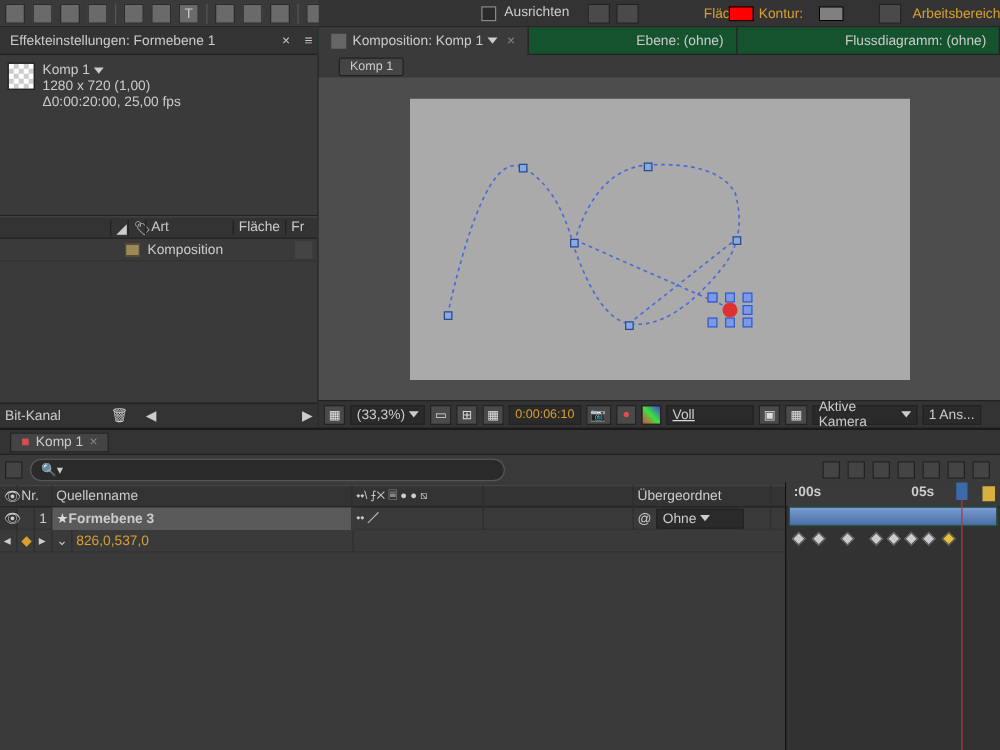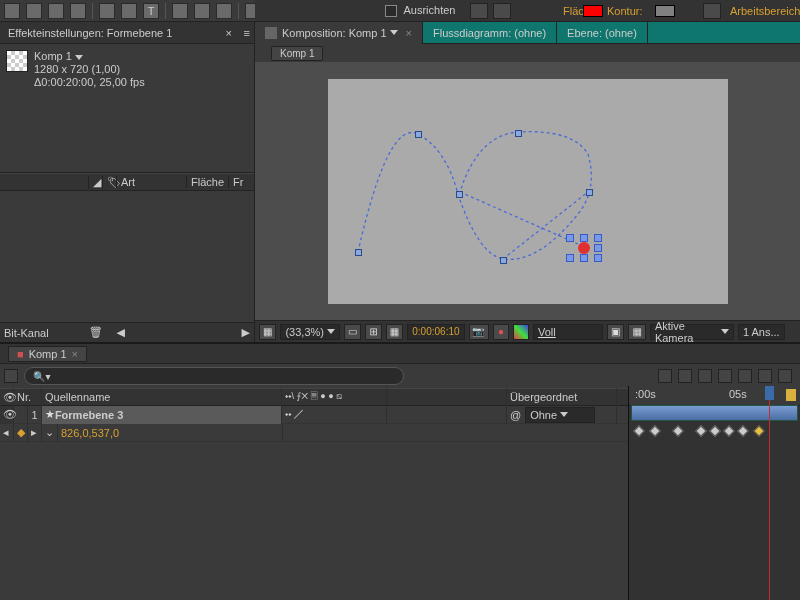--- a/index.html
+++ b/index.html
@@ -23,21 +23,21 @@
   .dd-arrow { width:0;height:0;border-left:4px solid transparent;border-right:4px solid transparent;border-top:5px solid #ccc;display:inline-block;vertical-align:middle;margin-left:3px;}
 
   .left-mid { position:absolute; left:0; top:172px; width:255px; height:170px; background:#3a3a3a; border-right:1px solid #222; border-top:1px solid #222;}
   .col-head { height:18px; background:#333; border-top:1px solid #444; border-bottom:1px solid #222; display:flex; align-items:center; font-size:10px; color:#aaa;}
   .col-head span { padding:0 4px; border-left:1px solid #222;}
   .proj-row { height:18px; display:flex; align-items:center; padding-left:100px; gap:6px; border-bottom:1px solid #333;}
   .folder-icon { width:12px; height:10px; background:#9a8a5a; border:1px solid #5a4a2a;}
   .proj-foot { position:absolute; bottom:0; left:0; right:0; height:20px; background:#333; border-top:1px solid #222; display:flex; align-items:center; gap:10px; padding:0 4px; color:#aaa;}
 
   .viewer-wrap { position:absolute; left:255px; top:22px; right:0; height:320px; background:#3a3a3a;}
-  .view-tabs { height:22px; background:#0f766e; border-bottom:1px solid #222; display:flex; align-items:center;}
+  .view-tabs { height:22px; background:#14532d; border-bottom:1px solid #222; display:flex; align-items:center;justify-content:space-between;}
   .vtab { height:22px; padding:0 10px; display:flex; align-items:center; border-right:1px solid #222; color:#888; position:relative;}
   .vtab.active { background:#3a3a3a; color:#ddd;}
   .vtab .ico { width:12px; height:12px; background:#666; margin-right:5px;}
   .crumb-row { height:18px; display:flex; align-items:center; padding-left:16px;}
   .crumb { background:#444; padding:1px 8px; border:1px solid #222; border-radius:2px; font-size:10px;}
   .canvas-area { position:absolute; top:40px; left:0; right:0; bottom:22px; background:#4d4d4d; display:flex; align-items:center; justify-content:center;}
   .comp-canvas { width:400px; height:225px; background:#aaa; position:relative;}
   .view-foot { position:absolute; bottom:0; left:0; right:0; height:22px; background:#333; border-top:1px solid #222; display:flex; align-items:center; gap:4px; padding:0 4px;}
   .vf-btn { height:16px; min-width:16px; background:#4a4a4a; border:1px solid #222; padding:0 3px; display:flex; align-items:center; justify-content:center; font-size:10px; color:#ddd;}
   .vf-dd { height:16px; background:#2a2a2a; border:1px solid #222; padding:0 4px; display:flex; align-items:center; font-size:10px; color:#ddd;}
@@ -52,21 +52,21 @@
   .tl-icons-right { display:flex; gap:6px; margin-left:auto; padding-right:4px;}
   .tl-head { height:18px; background:#333; border-top:1px solid #444; border-bottom:1px solid #222; display:flex; align-items:center; font-size:10px; color:#aaa;}
   .tl-layers { position:absolute; top:62px; left:0; width:628px; bottom:0;}
   .layer-row { height:18px; display:flex; align-items:center; border-bottom:1px solid #333;}
   .layer-row.sel .name-cell { background:#5a5a5a;}
   .cell { height:18px; display:flex; align-items:center; border-right:1px solid #2e2e2e; padding:0 3px;}
   .name-cell { background:#444;}
   .prop-val { color:#d8a030;}
   .tl-tracks { position:absolute; top:42px; left:628px; right:0; bottom:0; background:#323232; border-left:1px solid #111;}
   .ruler { height:20px; background:#3a3a3a; border-bottom:1px solid #222; position:relative; font-size:9px; color:#888;}
-  .ruler span { position:absolute; top:2px;}
+  .ruler span { position:absolute; top:2px;font-weight:bold;}
   .layer-bar { position:absolute; top:19px; left:2px; right:2px; height:16px; background:linear-gradient(#7a9ed4,#4a6ea4); border:1px solid #254;}
   .kf-row { position:absolute; top:37px; left:0; right:0; height:16px;}
   .kf { position:absolute; top:4px; width:8px; height:8px; background:#ccc; transform:rotate(45deg); border:1px solid #555;}
   .kf.sel { background:#e8c040;}
   .cti { position:absolute; top:0; bottom:0; width:1px; background:#c03030;}
   .cti-head { position:absolute; top:0; width:9px; height:14px; background:#3a6aa8; left:-4px;}
   svg.path { position:absolute; top:0; left:0;}
   .anchor { position:absolute; width:7px; height:7px; background:#8aa8e0; border:1px solid #2a4a8a;}
   .sel-grp { position:absolute;}
   .sel-grp div { position:absolute; width:8px; height:8px; background:#7a9ae8; border:1px solid #3a5ac8;}
@@ -126,41 +126,46 @@
 
 <div class="left-mid">
   <div class="col-head">
     <span style="width:88px; border:none;"></span>
     <span style="width:14px;">◢</span>
     <span style="width:14px;">🏷</span>
     <span style="width:70px;">Art</span>
     <span style="width:42px;">Fläche</span>
     <span style="width:20px;">Fr</span>
   </div>
+  <div class="proj-row">
+    <div class="folder-icon"></div>
+    <span>Komposition</span>
+    <div style="margin-left:auto; width:14px; height:14px; background:#444; margin-right:4px;"></div>
+  </div>
   <div class="proj-foot">
     <span>Bit-Kanal</span>
     <span style="margin-left:30px;">🗑</span>
     <span style="margin-left:4px;">◀</span>
     <span style="margin-left:auto;">▶</span>
   </div>
 </div>
 
 <div class="viewer-wrap">
   <div class="view-tabs">
     <div class="vtab active">
       <span class="ico"></span>
       <span>Komposition: Komp 1</span>
       <span class="dd-arrow"></span>
       <span style="margin-left:8px; color:#888;">×</span>
     </div>
     <div class="vtab">
+        <span>Ebene: (ohne)</span>
+      </div>
+    <div class="vtab">
         <span>Flussdiagramm: (ohne)</span>
-      </div>
-    <div class="vtab">
-        <span>Ebene: (ohne)</span>
       </div>
   </div>
   <div class="crumb-row">
     <div class="crumb">Komp 1</div>
   </div>
   <div class="canvas-area">
     <div class="comp-canvas">
       <svg class="path" width="400" height="225">
         <path d="M 30 173 Q 60 40 90 55 Q 118 70 130 115 Q 150 175 175 180 Q 210 185 250 135 Q 270 110 260 75 Q 245 50 190 53 Q 150 56 132 113 M 132 113 L 250 165 M 175 180 L 260 113" stroke="#4a6ad8" stroke-width="1.3" stroke-dasharray="3,3" fill="none"></path>
       </svg>

